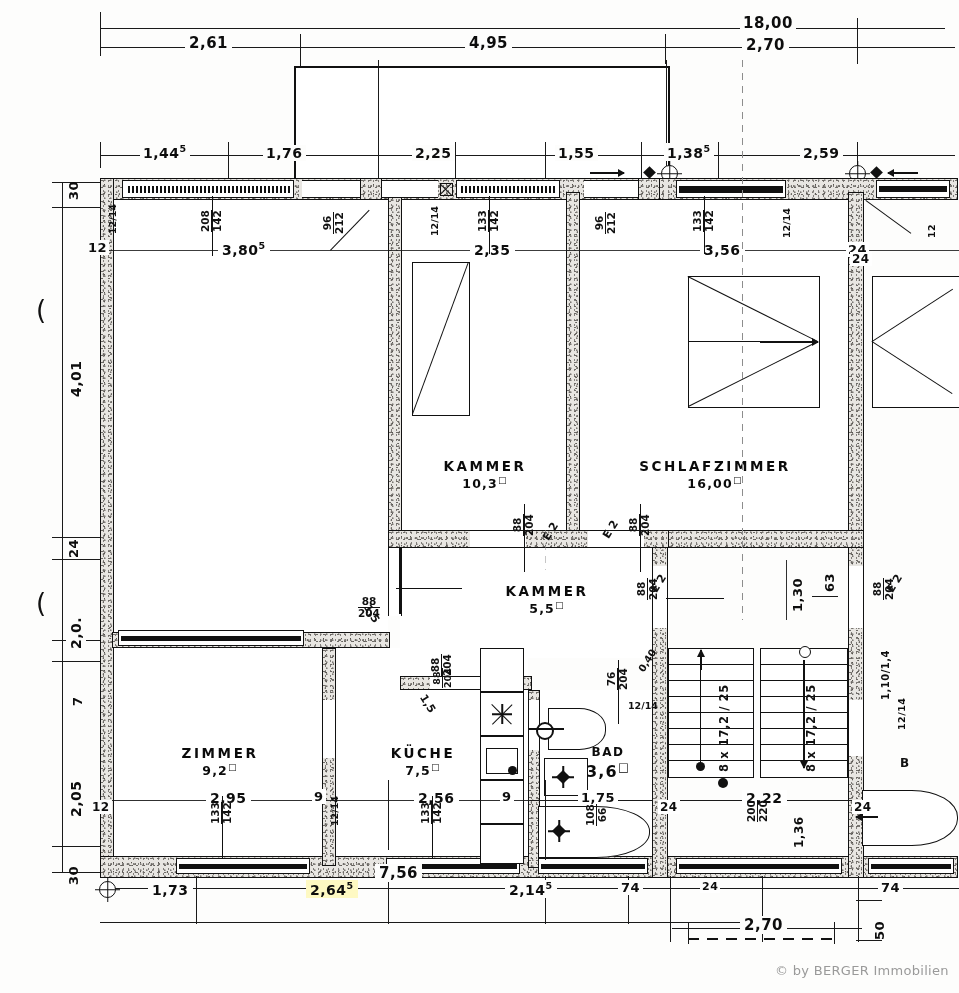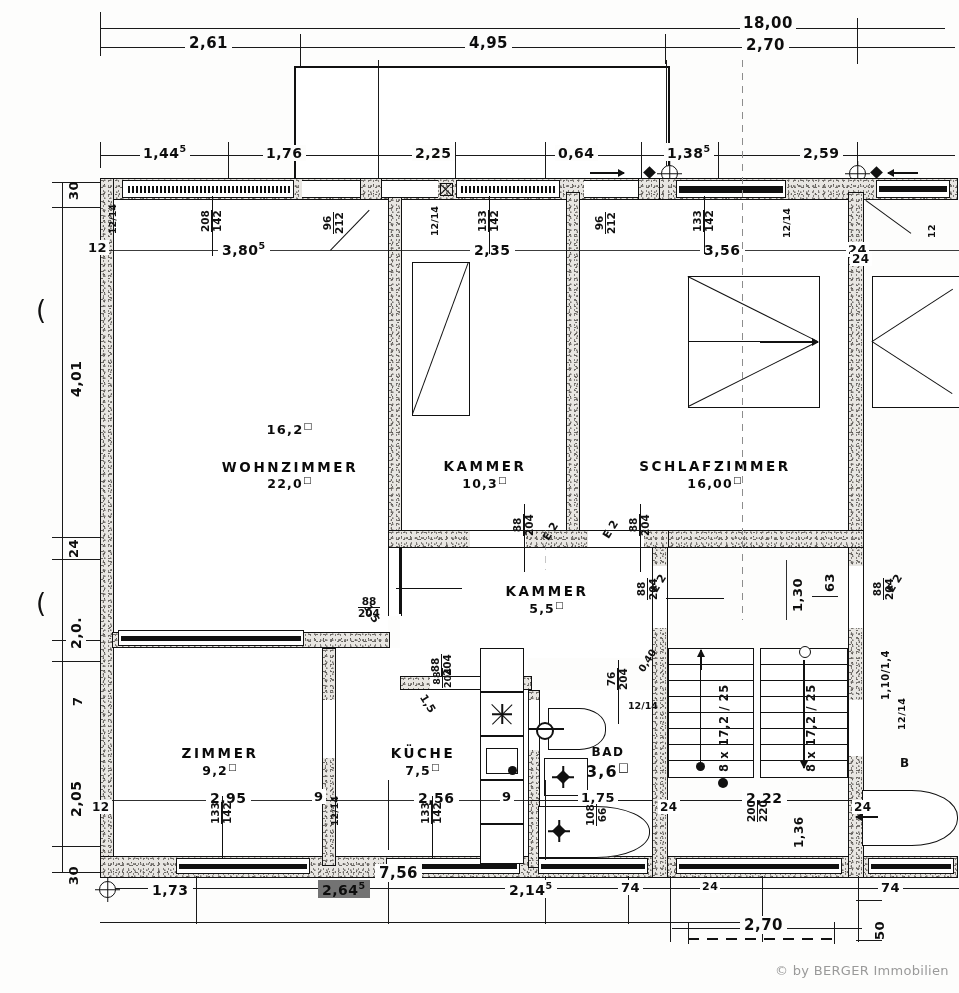--- a/index.html
+++ b/index.html
@@ -122,21 +122,21 @@
   <div class="tick" style="left:455px;top:142px;height:40px;"></div>
   <div class="tick" style="left:545px;top:142px;height:42px;"></div>
   <div class="tick" style="left:641px;top:142px;height:42px;"></div>
   <div class="tick" style="left:666px;top:60px;height:120px;"></div>
   <div class="tick" style="left:718px;top:142px;height:42px;"></div>
   <div class="tick" style="left:857px;top:142px;height:42px;"></div>
 
   <div class="dimtxt" style="left:140px;top:143px;font-size:14px;background:#fdfdfc;padding:0 3px;text-align:center;"><span>1,44</span><sup>5</sup></div>
   <div class="dimtxt" style="left:263px;top:145px;font-size:14px;background:#fdfdfc;padding:0 3px;">1,76</div>
   <div class="dimtxt" style="left:412px;top:145px;font-size:14px;background:#fdfdfc;padding:0 3px;">2,25</div>
-  <div class="dimtxt" style="left:555px;top:145px;font-size:14px;background:#fdfdfc;padding:0 3px;">0,64</div>
+  <div class="dimtxt" style="left:555px;top:145px;font-size:14px;background:#fdfdfc;padding:0 3px;">1,55</div>
   <div class="dimtxt" style="left:664px;top:143px;font-size:14px;background:#fdfdfc;padding:0 3px;"><span>1,38</span><sup>5</sup></div>
   <div class="dimtxt" style="left:800px;top:145px;font-size:14px;background:#fdfdfc;padding:0 3px;">2,59</div>
 
   <div class="arrowR" style="left:590px;top:172px;width:34px;"></div>
   <div class="diamond" style="left:645px;top:168px;width:9px;height:9px;"></div>
   <div class="target" style="left:661px;top:165px;width:15px;height:15px;"></div>
   <div class="target" style="left:849px;top:165px;width:15px;height:15px;"></div>
   <div class="diamond" style="left:872px;top:168px;width:9px;height:9px;"></div>
   <div class="arrowL" style="left:888px;top:172px;width:30px;"></div>
 
@@ -230,25 +230,20 @@
   <div class="openingv" style="left:388px;top:548px;width:14px;height:68px;"></div>
   <div class="opening" style="left:470px;top:530px;width:56px;height:18px;"></div>
   <div class="opening" style="left:588px;top:530px;width:56px;height:18px;"></div>
   <div class="openingv" style="left:652px;top:566px;width:16px;height:62px;"></div>
   <div class="openingv" style="left:848px;top:566px;width:16px;height:62px;"></div>
   <div class="openingv" style="left:322px;top:700px;width:14px;height:58px;"></div>
   <div class="openingv" style="left:528px;top:700px;width:12px;height:50px;"></div>
   <div class="opening" style="left:430px;top:676px;width:54px;height:14px;"></div>
   <div class="openingv" style="left:848px;top:700px;width:16px;height:56px;"></div>
 
-  <div class="roomlabel" style="left:190px;top:420px;width:200px;">
-    <span class="rarea" style="font-size:13px;"><span>16,2</span><sup>□</sup></span>
-    <span class="rname" style="margin-top:20px;">WOHNZIMMER</span>
-    <span class="rarea"><span>22,0</span><sup>□</sup></span>
-  </div>
 
   <div class="roomlabel" style="left:410px;top:458px;width:150px;">
     <span class="rname">KAMMER</span>
     <span class="rarea"><span>10,3</span><sup>□</sup></span>
   </div>
 
   <div class="roomlabel" style="left:600px;top:458px;width:230px;">
     <span class="rname">SCHLAFZIMMER</span>
     <span class="rarea"><span>16,00</span><sup>□</sup></span>
   </div>
@@ -376,21 +371,21 @@
 
   <div class="tick" style="left:196px;top:876px;height:48px;"></div>
   <div class="tick" style="left:388px;top:876px;height:48px;"></div>
   <div class="tick" style="left:545px;top:876px;height:48px;"></div>
   <div class="tick" style="left:628px;top:876px;height:48px;"></div>
   <div class="tick" style="left:670px;top:876px;height:66px;"></div>
   <div class="tick" style="left:762px;top:876px;height:66px;"></div>
   <div class="tick" style="left:858px;top:876px;height:66px;"></div>
 
   <div class="dimtxt" style="left:148px;top:880px;font-size:14px;background:#fdfdfc;padding:0 4px;"><span>1,73</span><sup></sup></div>
-  <div class="dimtxt" style="left:318px;top:880px;font-size:14px;background:#737373;padding:0 4px;"><span>2,64</span><sup>5</sup></div>
+  <div class="dimtxt" style="left:306px;top:880px;font-size:14px;background:#fef9c3;padding:0 4px;"><span>2,64</span><sup>5</sup></div>
   <div class="dimtxt" style="left:505px;top:880px;font-size:14px;background:#fdfdfc;padding:0 4px;"><span>2,14</span><sup>5</sup></div>
   <div class="dimtxt" style="left:618px;top:880px;font-size:13px;background:#fdfdfc;padding:0 3px;">74</div>
   <div class="dimtxt" style="left:375px;top:864px;font-size:15px;background:#fdfdfc;padding:0 4px;">7,56</div>
 
   <div class="dimline h1px abs" style="left:672px;top:928px;width:190px;"></div>
   <div class="dimtxt" style="left:740px;top:916px;font-size:15px;background:#fdfdfc;padding:0 4px;">2,70</div>
   <div class="dimtxt" style="left:878px;top:880px;font-size:13px;background:#fdfdfc;padding:0 3px;">74</div>
   <div class="dimtxt vtxt" style="left:872px;top:940px;font-size:13px;transform:rotate(-90deg);">50</div>
   <div class="axisdash" style="left:688px;top:938px;width:146px;"></div>
   <div class="tick" style="left:688px;top:922px;height:22px;"></div>

